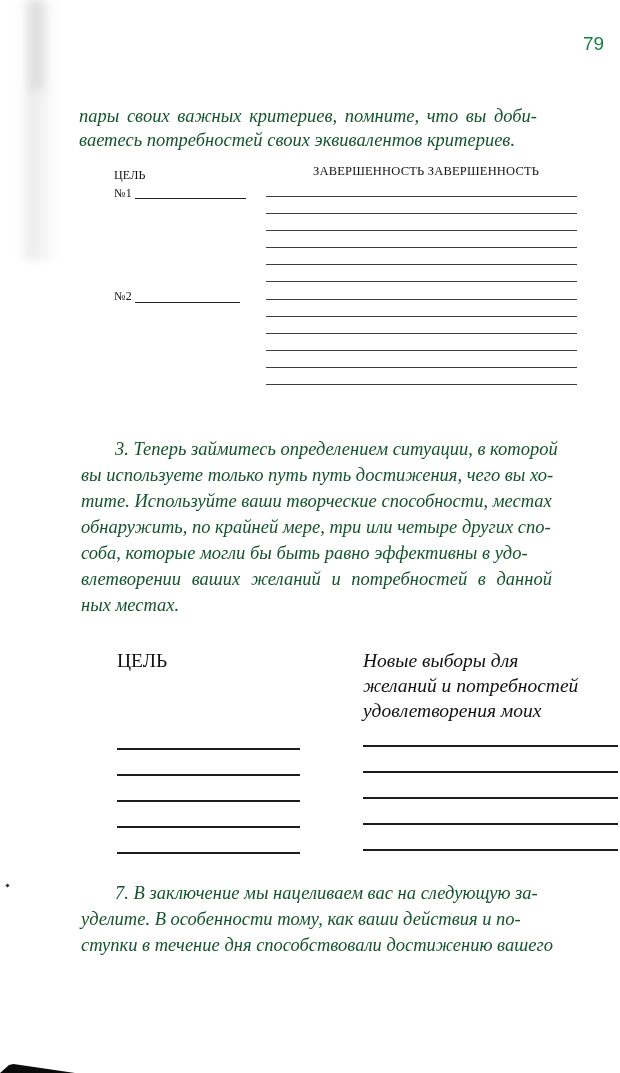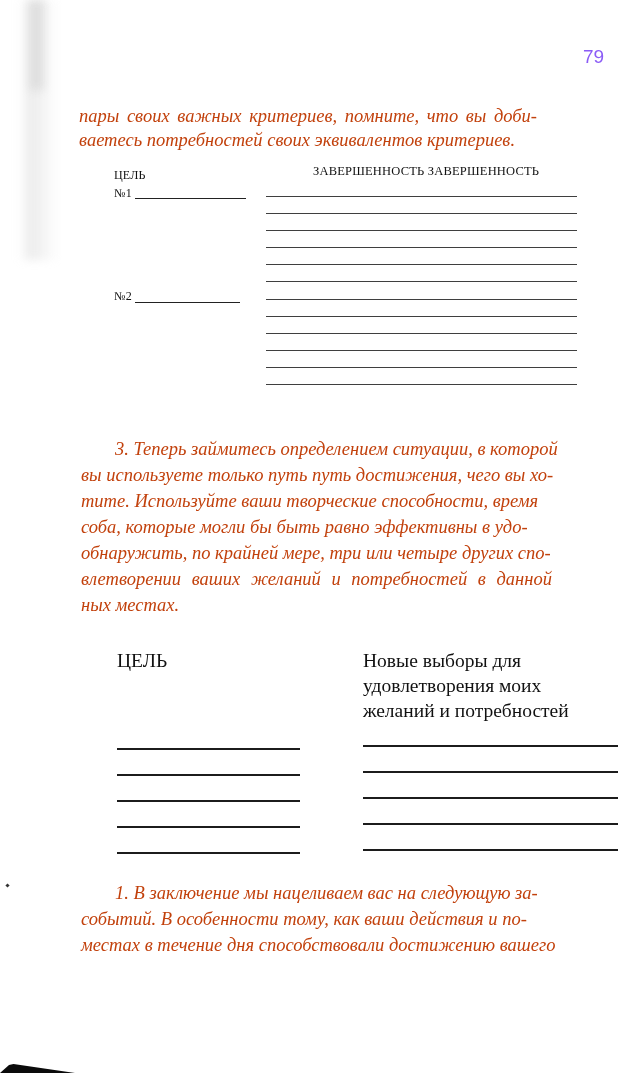--- a/index.html
+++ b/index.html
@@ -28,30 +28,30 @@
       left: 30px;
       top: 0;
       width: 14px;
       height: 90px;
       background: rgba(190,190,190,0.35);
       filter: blur(5px);
     }
     .page-number {
       position: absolute;
       left: 583px;
-      top: 46px;
+      top: 33px;
       font-family: "Liberation Sans", sans-serif;
       font-size: 19px;
-      color: #8b5cf6;
+      color: #15803d;
     }
     .italic-text {
       font-family: "Liberation Serif", serif;
       font-style: italic;
       font-size: 18.5px;
-      color: #c2410c;
+      color: #14532d;
     }
     .para1 {
       position: absolute;
       left: 79px;
       top: 104px;
       width: 534px;
       line-height: 24px;
       text-align: justify;
     }
     .para1 .ln { display: block; white-space: nowrap; }
@@ -150,49 +150,49 @@
   <div class="rule" style="left:266px; width:311px; top:316px;"></div>
   <div class="rule" style="left:266px; width:311px; top:333px;"></div>
   <div class="rule" style="left:266px; width:311px; top:350px;"></div>
   <div class="rule" style="left:266px; width:311px; top:367px;"></div>
   <div class="rule" style="left:266px; width:311px; top:384px;"></div>
 </div>
 
 <div class="para3 italic-text">
   <span class="ln indent">3. Теперь займитесь определением ситуации, в которой</span>
   <span class="ln">вы используете только путь путь достижения, чего вы хо-</span>
-  <span class="ln">тите. Используйте ваши творческие способности, время</span>
+  <span class="ln">тите. Используйте ваши творческие способности, местах</span>
+  <span class="ln">обнаружить, по крайней мере, три или четыре других спо-</span>
   <span class="ln">соба, которые могли бы быть равно эффективны в удо-</span>
-  <span class="ln">обнаружить, по крайней мере, три или четыре других спо-</span>
   <span class="ln" style="word-spacing:6px;">влетворении ваших желаний и потребностей в данной</span>
   <span class="ln">ных местах.</span>
 </div>
 
 <div>
   <div class="bottom-head" style="left:117px; top:648px;">ЦЕЛЬ</div>
-  <div style="position:absolute; left:363px; top:648px;">
+  <div style="position:absolute; left:363px; top:648px;font-style:italic;">
     <div class="bottom-head" style="position:static;">Новые выборы для</div>
+    <div class="bottom-head" style="position:static;">желаний и потребностей</div>
     <div class="bottom-head" style="position:static;">удовлетворения моих</div>
-    <div class="bottom-head" style="position:static;">желаний и потребностей</div>
   </div>
 
   <div class="rule-thick" style="left:117px; width:183px; top:748px;"></div>
   <div class="rule-thick" style="left:117px; width:183px; top:774px;"></div>
   <div class="rule-thick" style="left:117px; width:183px; top:800px;"></div>
   <div class="rule-thick" style="left:117px; width:183px; top:826px;"></div>
   <div class="rule-thick" style="left:117px; width:183px; top:852px;"></div>
 
   <div class="rule-thick" style="left:363px; width:255px; top:745px;"></div>
   <div class="rule-thick" style="left:363px; width:255px; top:771px;"></div>
   <div class="rule-thick" style="left:363px; width:255px; top:797px;"></div>
   <div class="rule-thick" style="left:363px; width:255px; top:823px;"></div>
   <div class="rule-thick" style="left:363px; width:255px; top:849px;"></div>
 </div>
 
 <div class="tick-mark"></div>
 
 <div class="para4 italic-text">
-  <span class="ln indent">1. В заключение мы нацеливаем вас на следующую за-</span>
-  <span class="ln">событий. В особенности тому, как ваши действия и по-</span>
-  <span class="ln">местах в течение дня способствовали достижению вашего</span>
+  <span class="ln indent">7. В заключение мы нацеливаем вас на следующую за-</span>
+  <span class="ln">уделите. В особенности тому, как ваши действия и по-</span>
+  <span class="ln">ступки в течение дня способствовали достижению вашего</span>
 </div>
 
 <div class="corner-artifact"></div>
 
 </body></html>

